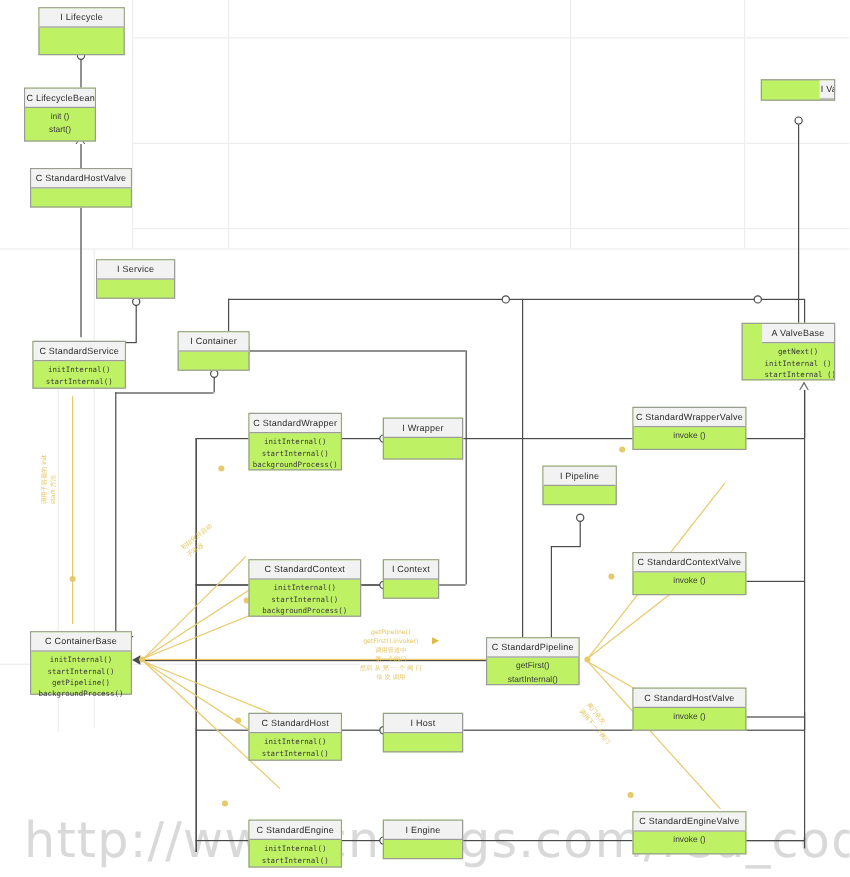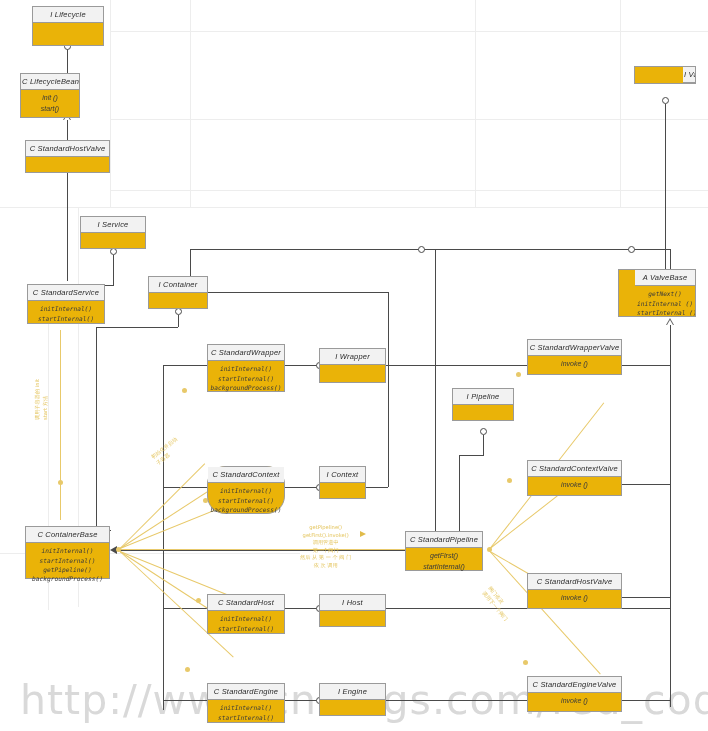--- a/index.html
+++ b/index.html
@@ -35,23 +35,22 @@
     color: #d9d9d9;
     white-space: nowrap;
     pointer-events: none;
     user-select: none;
   }
 
   
   .uml {
     position: absolute;
     border: 1px solid #9a9a9a;
-    background: #eab308;
+    background: #bef264;
     box-sizing: border-box;
-    font-style: italic;
   }
   .uml .title {
     background: #f2f2f2;
     border-bottom: 1px solid #9a9a9a;
     text-align: center;
     font-size: 7.5px;
     color: #2a2a2a;
     line-height: 1.25;
     padding: 3px 1px 3px 1px;
     letter-spacing: .2px;
@@ -337,21 +336,21 @@
       <span class="m">startInternal()</span>
       <span class="m">backgroundProcess()</span>
     </div>
   </div>
 
   <div class="uml" style="left:319px; top:348px; width:67px; height:35px;">
     <div class="title">I Wrapper</div>
     <div class="members"></div>
   </div>
 
-  <div class="uml" style="left:207px; top:466px; width:78px; height:48px;border-radius:18px;">
+  <div class="uml" style="left:207px; top:466px; width:94px; height:48px;">
     <div class="title">C StandardContext</div>
     <div class="members">
       <span class="m">initInternal()</span>
       <span class="m">startInternal()</span>
       <span class="m">backgroundProcess()</span>
     </div>
   </div>
 
   <div class="uml" style="left:319px; top:466px; width:47px; height:33px;">
     <div class="title">I Context</div>

